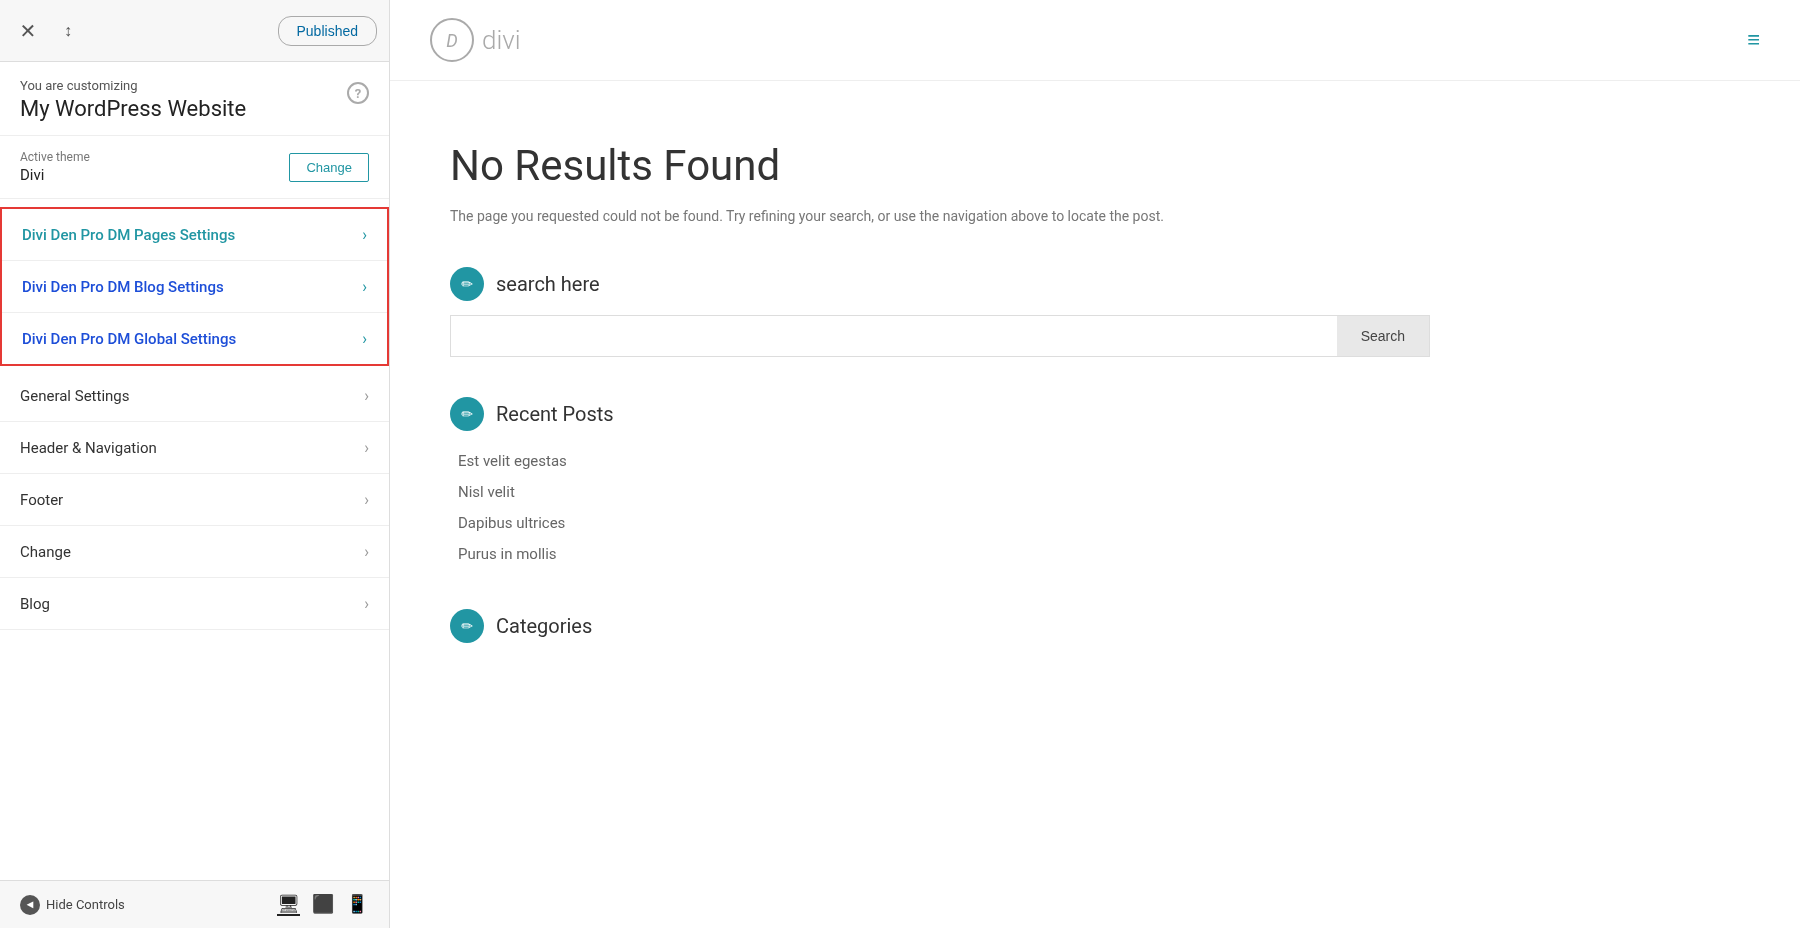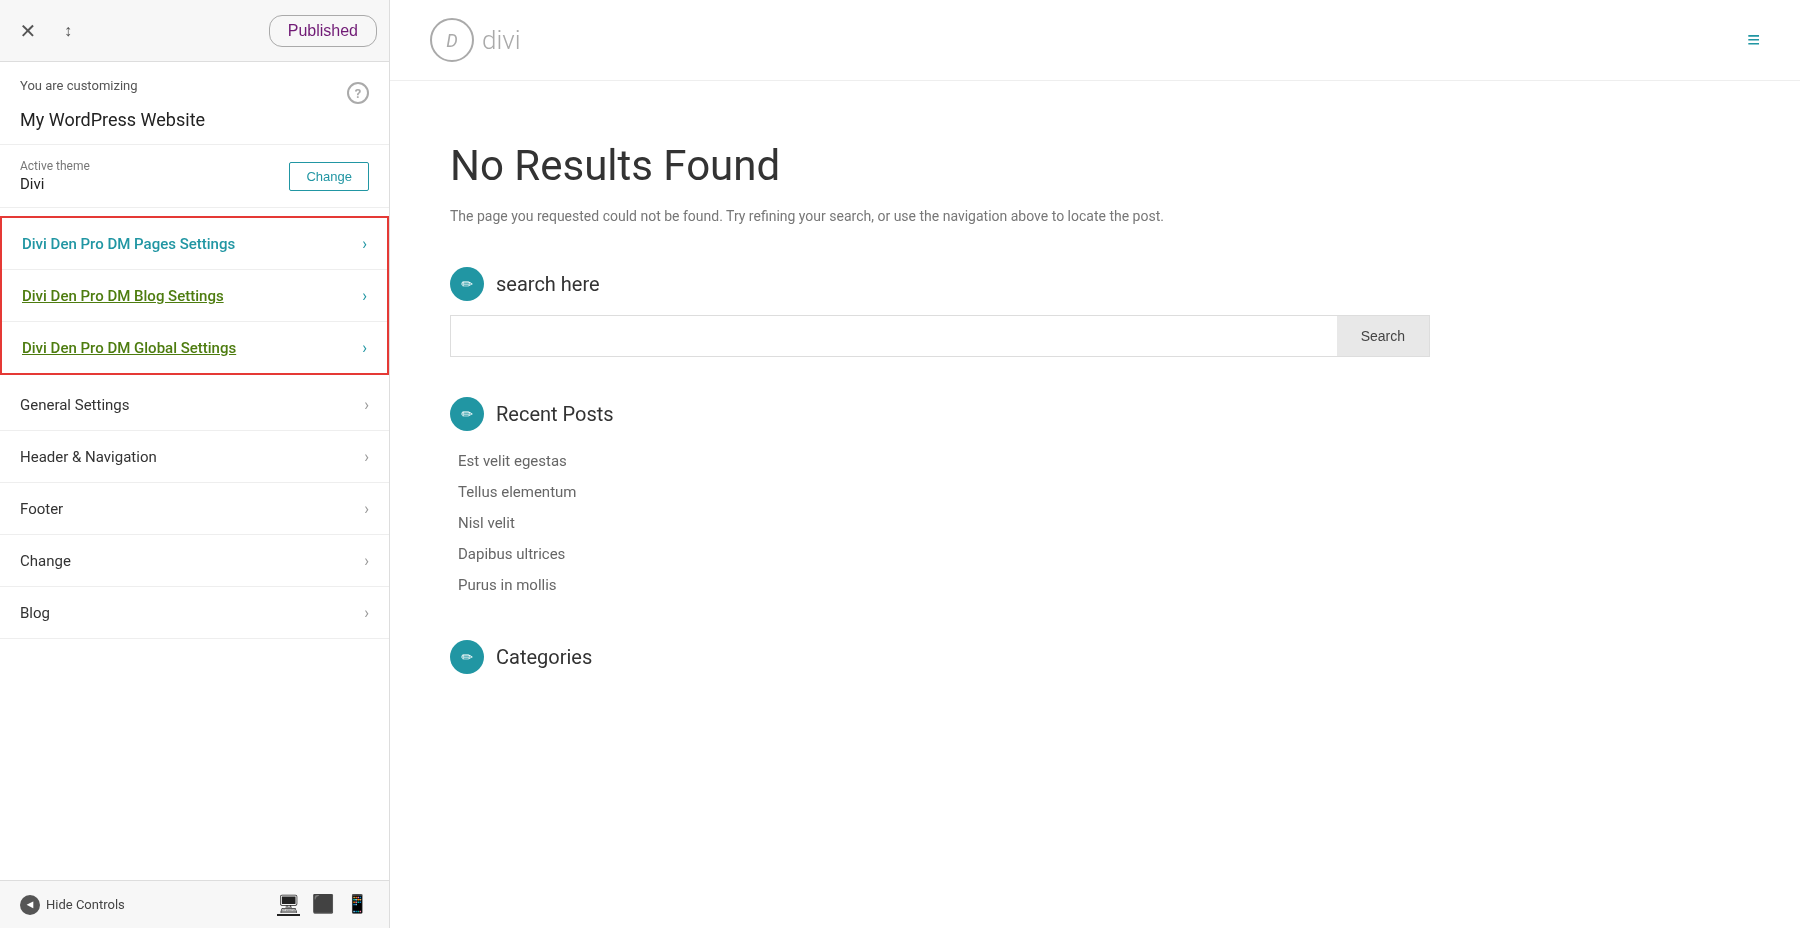--- a/index.html
+++ b/index.html
@@ -40,41 +40,41 @@
       cursor: pointer;
       font-size: 16px;
       color: #555;
       display: flex; align-items: center; justify-content: center;
     }
     .published-btn {
       margin-left: auto;
       border: 1px solid #aaa;
       background: #f7f7f7;
       padding: 6px 18px;
-      font-size: 16px;
-      color: #701a75;
+      font-size: 14px;
+      color: #0369a1;
       cursor: pointer;
       border-radius: 13px;
     }
 
     .customizing-section {
       padding: 16px 20px 14px;
       border-bottom: 1px solid #eee;
       display: flex;
       align-items: flex-start;
       justify-content: space-between;
     }
     .customizing-label {
       font-size: 13px;
       color: #555;
     }
     .customizing-title {
-      font-size: 18px;
+      font-size: 22px;
       color: #222;
-      margin-top: 16px;
+      margin-top: 3px;
       font-weight: 400;
     }
     .help-icon {
       width: 22px; height: 22px;
       border-radius: 50%;
       border: 2px solid #aaa;
       color: #aaa;
       display: flex; align-items: center; justify-content: center;
       font-size: 13px;
       font-weight: bold;
@@ -124,22 +124,21 @@
     .menu-item:last-child { border-bottom: none; }
     .menu-item-label {
       font-size: 15px;
       color: #2196a3;
       font-weight: 500;
     }
     .menu-item-label.active {
       color: #2196a3;
     }
     .menu-item-label.normal {
-      color: #4d7c0f;
-      text-decoration: underline;
+      color: #1d4ed8;
     }
     .chevron {
       color: #2196a3;
       font-size: 16px;
     }
 
     .regular-menu-item {
       display: flex;
       align-items: center;
       justify-content: space-between;
@@ -435,21 +434,20 @@
 
     <div class="widget-section">
       <div class="widget-header">
         <div class="edit-icon-circle">
           <span class="edit-pencil">✏</span>
         </div>
         <span class="widget-title">Recent Posts</span>
       </div>
       <ul class="recent-posts-list">
         <li><a href="#">Est velit egestas</a></li>
-        <li><a href="#">Tellus elementum</a></li>
         <li><a href="#">Nisl velit</a></li>
         <li><a href="#">Dapibus ultrices</a></li>
         <li><a href="#">Purus in mollis</a></li>
       </ul>
     </div>
 
     <div class="widget-section">
       <div class="widget-header">
         <div class="edit-icon-circle">
           <span class="edit-pencil">✏</span>

